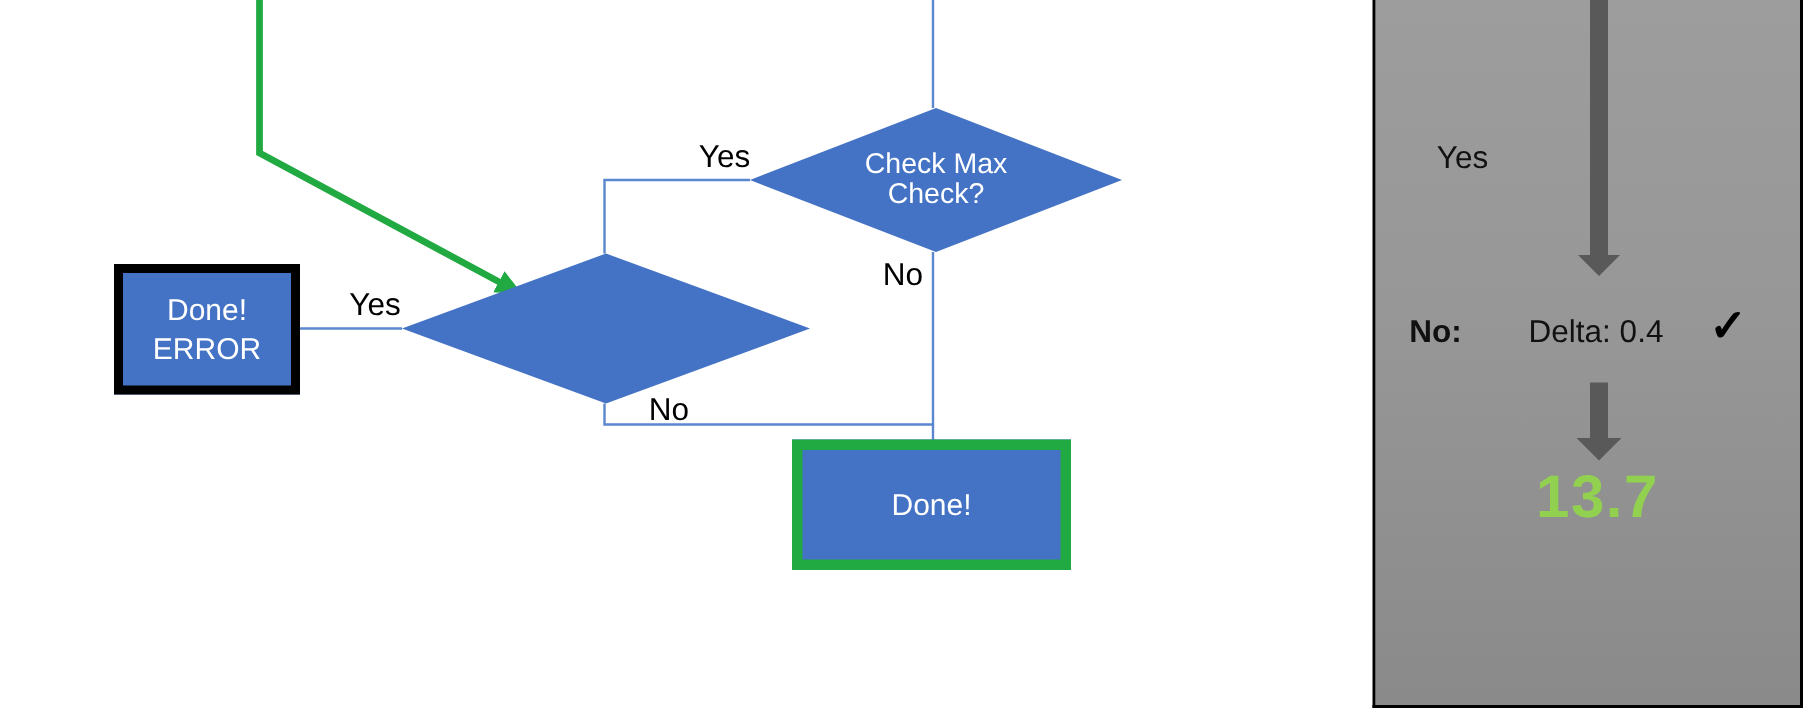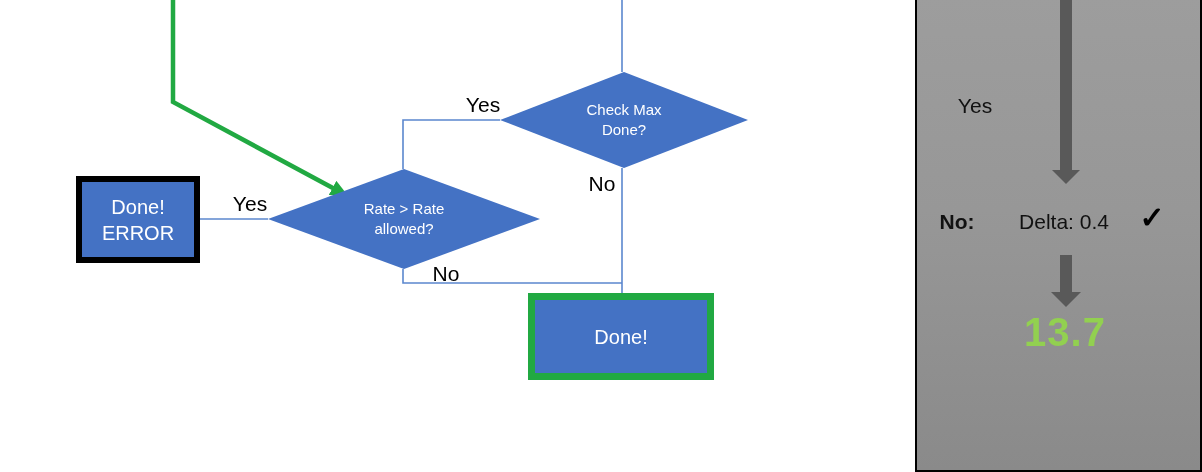--- a/index.html
+++ b/index.html
@@ -1,21 +1,21 @@
 <!DOCTYPE html>
 <html style="--accent_blue: #4472C4; --connector_blue: #5B87CE; --green: #21A942; --light_green: #92D050; --panel_gray: #979797; --arrow_gray: #595959; --black: #000000;"><head>
 <meta charset="utf-8">
 <style>
   html,body{margin:0;padding:0;background:#fff;}
   .stage{position:relative;width:1202px;height:472px;background:#fff;overflow:hidden;
          font-family:"Liberation Sans",sans-serif;}
   .layer{position:absolute;left:0;top:0;}
   
   .dtext{position:absolute;transform:translate(-50%,-50%);text-align:center;
-         color:#fff;font-size:15px;line-height:20px;white-space:nowrap;}
+         color:#fff;font-size:19px;line-height:20px;white-space:nowrap;}
   .lbl{position:absolute;transform:translate(-50%,-50%);color:#000;font-size:21px;white-space:nowrap;}
   
   .tbox{position:absolute;box-sizing:border-box;background:var(--accent_blue);
         display:flex;flex-direction:column;align-items:center;justify-content:center;
         color:#fff;font-size:20px;line-height:26px;text-align:center;}
   .tbox.error{border:6px solid var(--black);}
   .tbox.done{border:7px solid var(--green);}
   
   .panel{position:absolute;left:915px;top:-3px;width:287px;height:475px;box-sizing:border-box;
          background:linear-gradient(180deg,#9d9d9d 0%,#979797 45%,#8a8a8a 100%);
@@ -52,25 +52,21 @@
     <polyline points="403,269 403,283 622,283" fill="none" stroke="#5B87CE" stroke-width="1.6"></polyline>
 
     <polyline points="173,-2 173,102 344,194" fill="none" stroke="#21A942" stroke-width="4.5" marker-end="url(#greenArrow)"></polyline>
 
     <polygon points="624,72 748,120 624,168 500,120" fill="#4472C4"></polygon>
     <polygon points="404,169 540,219 404,269 268,219" fill="#4472C4"></polygon>
   </svg>
 
   <div class="dtext" style="left:624px;top:120px;">
     <div>Check Max</div>
-    <div>Done?</div>
-  </div>
-  <div class="dtext" style="left:404px;top:219px;">
-    <div>Rate &gt; Rate</div>
-    <div>allowed?</div>
+    <div>Check?</div>
   </div>
 
   <div class="lbl" style="left:483px;top:105px;">Yes</div>
   <div class="lbl" style="left:602px;top:184px;">No</div>
   <div class="lbl" style="left:250px;top:204px;">Yes</div>
   <div class="lbl" style="left:446px;top:274px;">No</div>
 
   <div class="tbox error" style="left:76px;top:176px;width:124px;height:87px;">
     <div>Done!</div>
     <div>ERROR</div>

